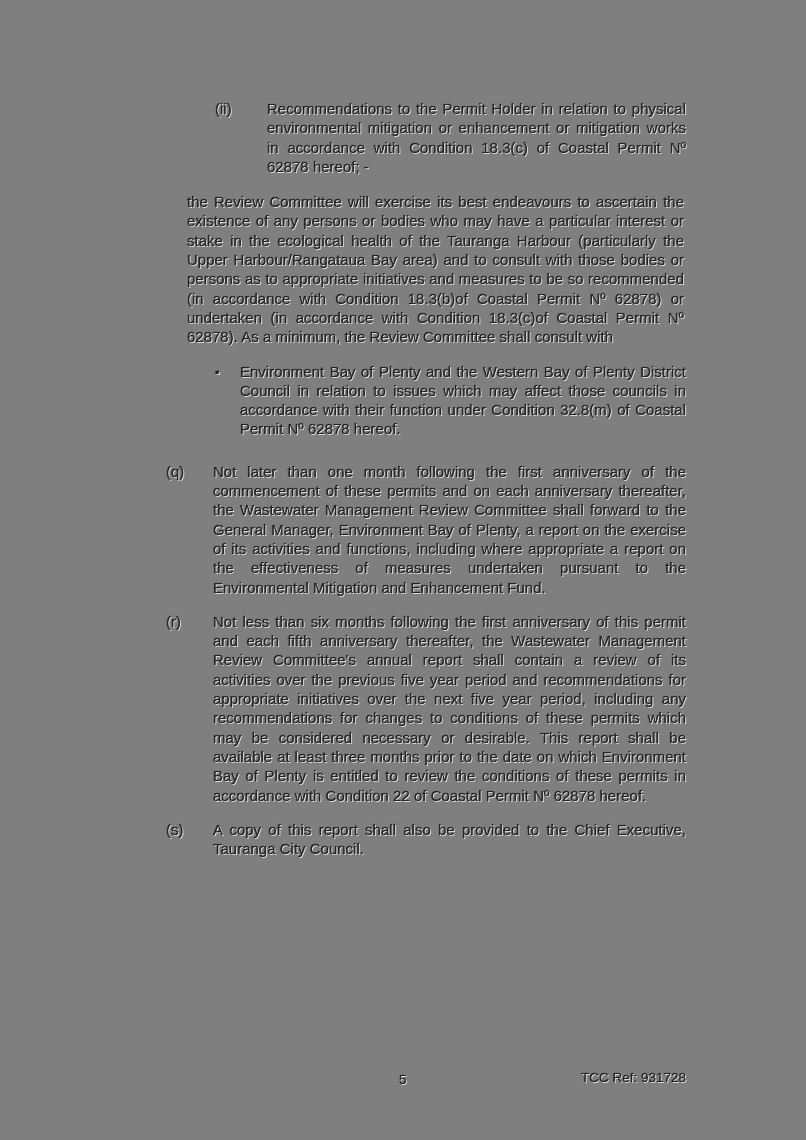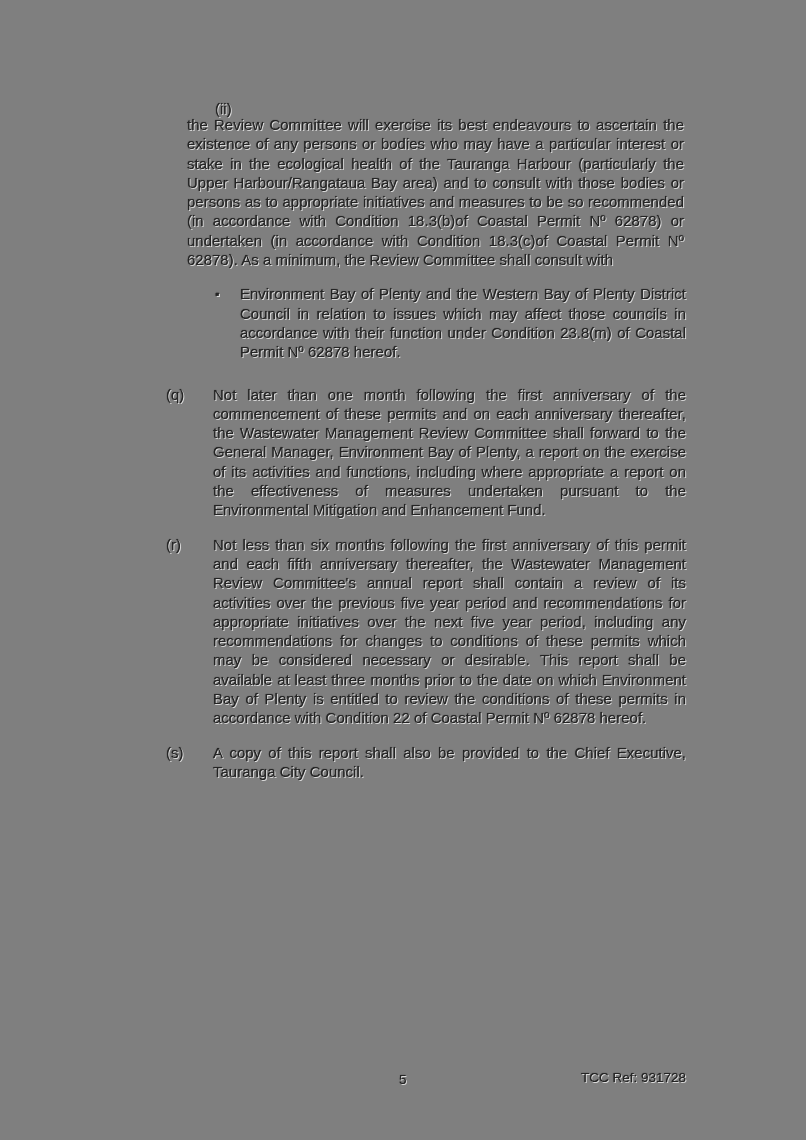--- a/index.html
+++ b/index.html
@@ -54,33 +54,34 @@
 </style>
 </head>
 <body>
 
 <div class="page">
 
   <div class="body-text">
 
     <div class="para clause-ii">
       <span class="label">(ii)</span>
+      <span class="text">Recommendations to the Permit Holder in relation to physical environmental mitigation or enhancement or mitigation works in accordance with Condition 18.3(c) of Coastal Permit Nº 62878 hereof; -</span>
     </div>
 
     <div class="para flush">
       <span class="text">the Review Committee will exercise its best endeavours to ascertain the existence of any persons or bodies who may have a particular interest or stake in the ecological health of the Tauranga Harbour (particularly the Upper Harbour/Rangataua Bay area) and to consult with those bodies or persons as to appropriate initiatives and measures to be so recommended (in accordance with Condition 18.3(b)of Coastal Permit Nº 62878) or undertaken (in accordance with Condition 18.3(c)of Coastal Permit Nº 62878). As a minimum, the Review Committee shall consult with</span>
     </div>
 
     <div class="para bullet-item">
       <span class="marker">▪</span>
     </div>
 
     <div class="para bullet-item bullet-last">
       <span class="marker">▪</span>
-      <span class="text">Environment Bay of Plenty and the Western Bay of Plenty District Council in relation to issues which may affect those councils in accordance with their function under Condition 23.8(m) of Coastal Permit Nº 62878 hereof.</span>
+      <span class="text">Environment Bay of Plenty and the Western Bay of Plenty District Council in relation to issues which may affect those councils in accordance with their function under Condition 32.8(m) of Coastal Permit Nº 62878 hereof.</span>
     </div>
 
     <div class="para clause">
       <span class="label">(q)</span>
       <span class="text">Not later than one month following the first anniversary of the commencement of these permits and on each anniversary thereafter, the Wastewater Management Review Committee shall forward to the General Manager, Environment Bay of Plenty, a report on the exercise of its activities and functions, including where appropriate a report on the effectiveness of measures undertaken pursuant to the Environmental Mitigation and Enhancement Fund.</span>
     </div>
 
     <div class="para clause">
       <span class="label">(r)</span>
       <span class="text">Not less than six months following the first anniversary of this permit and each fifth anniversary thereafter, the Wastewater Management Review Committee's annual report shall contain a review of its activities over the previous five year period and recommendations for appropriate initiatives over the next five year period, including any recommendations for changes to conditions of these permits which may be considered necessary or desirable. This report shall be available at least three months prior to the date on which Environment Bay of Plenty is entitled to review the conditions of these permits in accordance with Condition 22 of Coastal Permit Nº 62878 hereof.</span>

